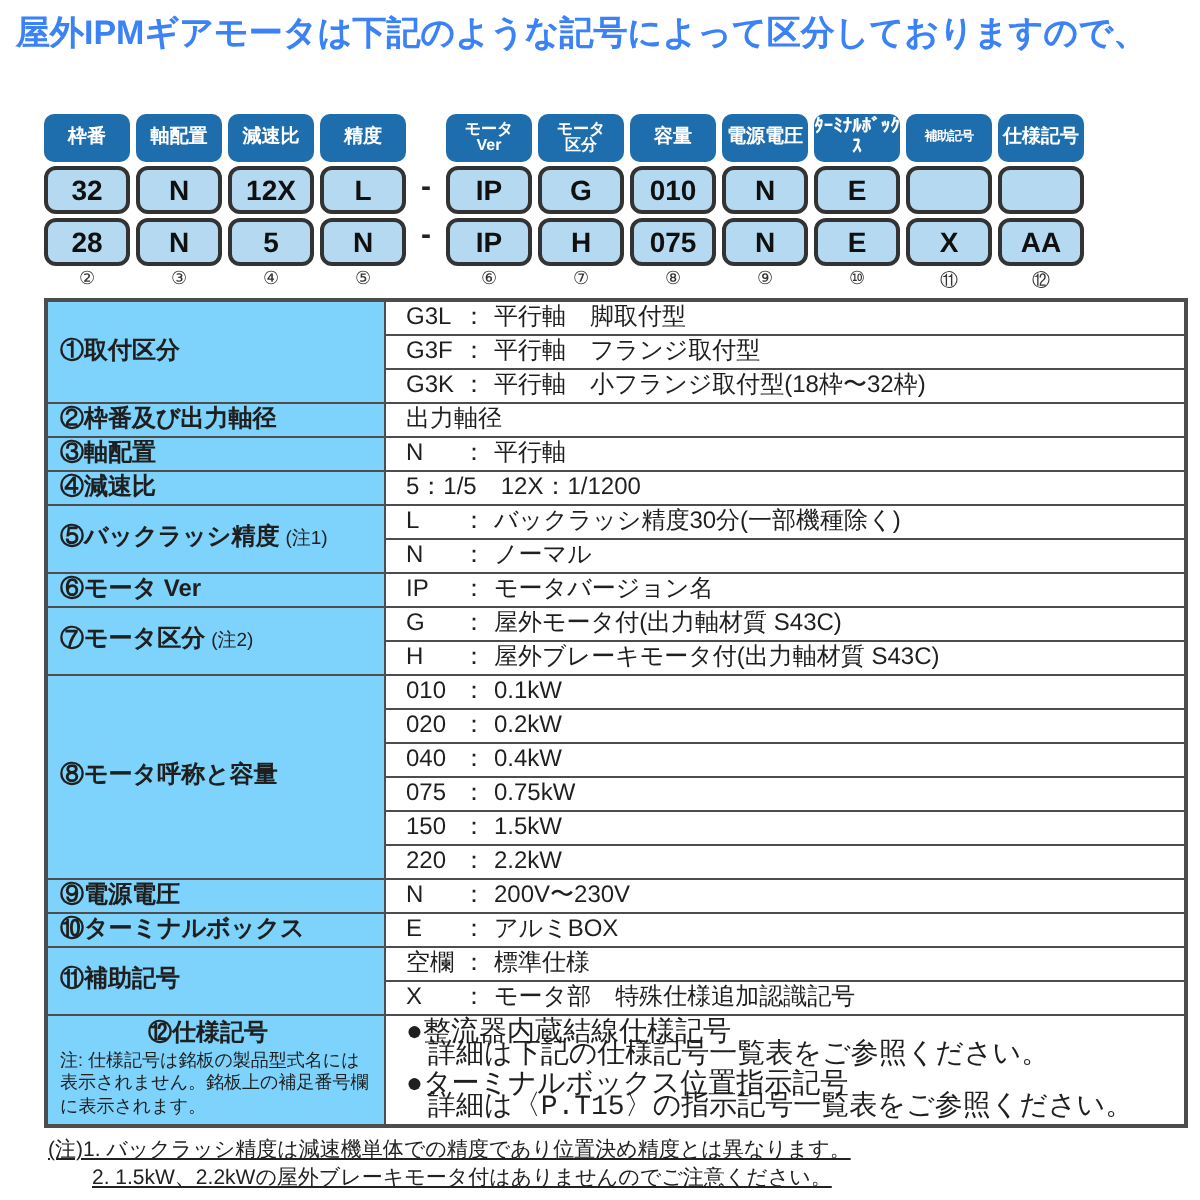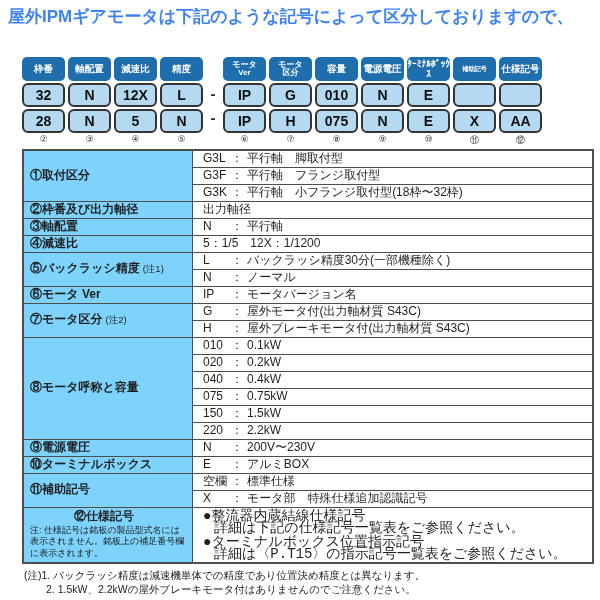--- a/index.html
+++ b/index.html
@@ -39,21 +39,21 @@
   .lnote{font-size:9.5px;margin-left:3px;font-weight:normal;}
   .val{background:#fff;padding-left:10px;}
   .code{display:inline-block;min-width:28px;}
   .sep{margin-right:4px;}
   .lbl-top{vertical-align:top;padding-top:2px;}
   .lbl-title{font-size:12px;font-weight:bold;padding-left:44px;}
   .lbl-note{font-size:9px;line-height:1.3;margin-top:2px;font-weight:normal;}
   .mline{font-size:14px;line-height:13px;}
   .mline.indent{padding-left:11px;font-family:Liberation Mono, monospace;}
   
-  .footnotes{position:absolute;top:568px;left:24px;font-size:10.5px;line-height:14px;color:#222;}
+  .footnotes{position:absolute;top:568px;left:24px;font-size:10.5px;line-height:14px;color:#222;text-decoration:underline;}
   .fn2{padding-left:22px;}
 </style>
 </head>
 <body>
 
 <div class="intro">
   <div>屋外IPMギアモータは下記のような記号によって区分しておりますので、</div>
 </div>
 
 <div class="diagram">

